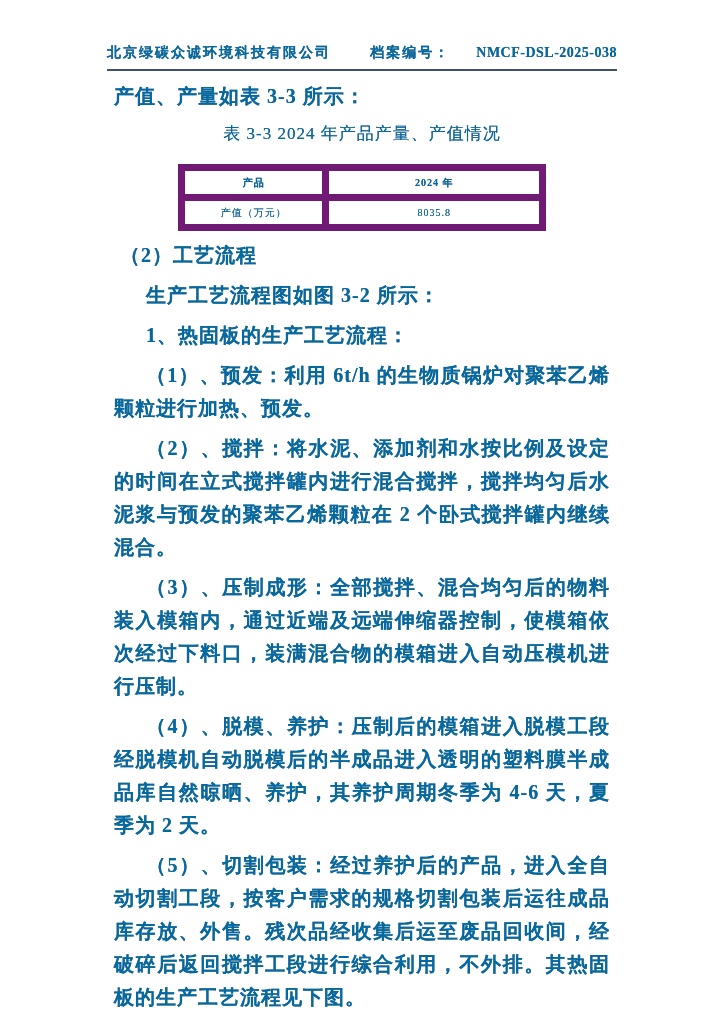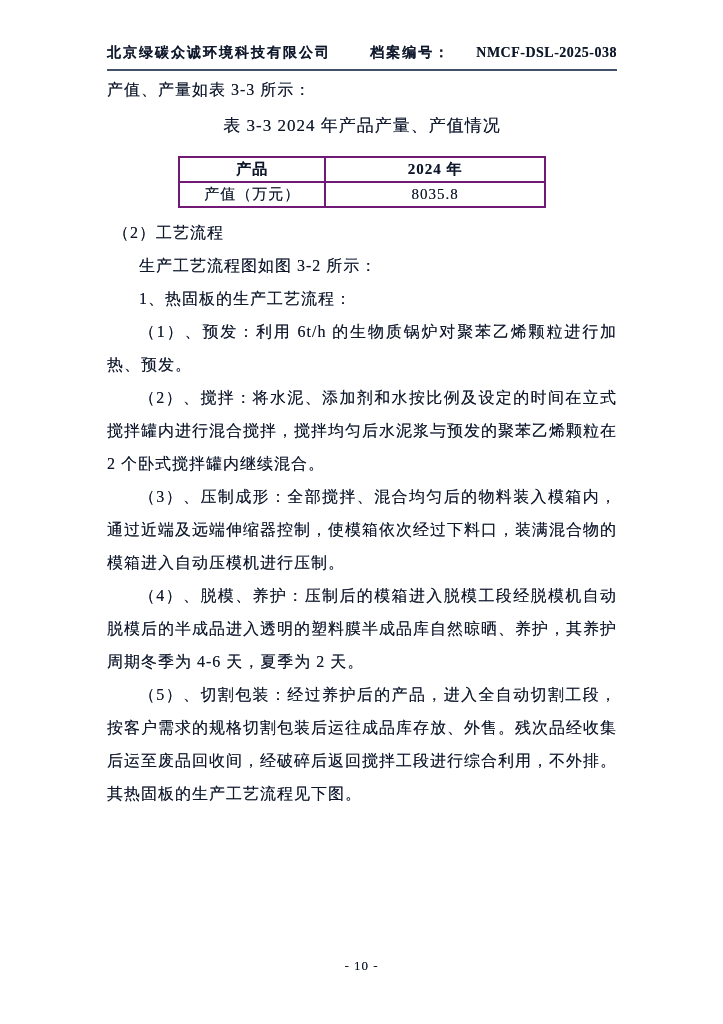--- a/index.html
+++ b/index.html
@@ -2,21 +2,21 @@
 <html><head>
 <meta charset="utf-8">
 <style>
   html, body { margin: 0; padding: 0; background: #ffffff; }
   .page {
     position: relative;
     width: 723px;
     height: 1024px;
     background: #ffffff;
     font-family: "Liberation Serif", "DejaVu Serif", serif;
-    color: #0f172a;
+    color: #0369a1;
     overflow: hidden;
     text-shadow: 0 0 0.5px rgba(62, 75, 96, 0.75);
   }
   .doc-header {
     position: absolute;
     top: 44px; left: 107px; right: 106px;
     display: flex;
     justify-content: space-between;
     align-items: flex-end;
     border-bottom: 2px solid #43506b;
@@ -49,35 +49,36 @@
   }
   table.data-table {
     margin: 7px auto 0;
     border-collapse: collapse;
     width: 368px;
     table-layout: fixed;
   }
   table.data-table col.c1 { width: 40%; }
   table.data-table col.c2 { width: 60%; }
   table.data-table th, table.data-table td {
-    border: 2px solid #701a75;
+    border: 7px solid #701a75;
     text-align: center;
     vertical-align: middle;
     height: 23px;
-    font-size: 15px;
+    font-size: 10px;
     padding: 0 3px;
     letter-spacing: 1px;
   }
   table.data-table th { font-weight: bold; }
   .para {
-    margin: 0;
-    font-size: 16px;
+    margin: 7px;
+    font-size: 20px;
     line-height: 33px;
     letter-spacing: 1px;
     text-align: justify;
+    font-weight: bold;
   }
   .section { margin-top: 8px; text-indent: 6px; }
   .indent { text-indent: 32px; }
   .doc-footer {
     position: absolute;
     top: 958px; left: 0; right: 0;
     text-align: center;
     font-size: 13px;
     letter-spacing: 1px;
   }

